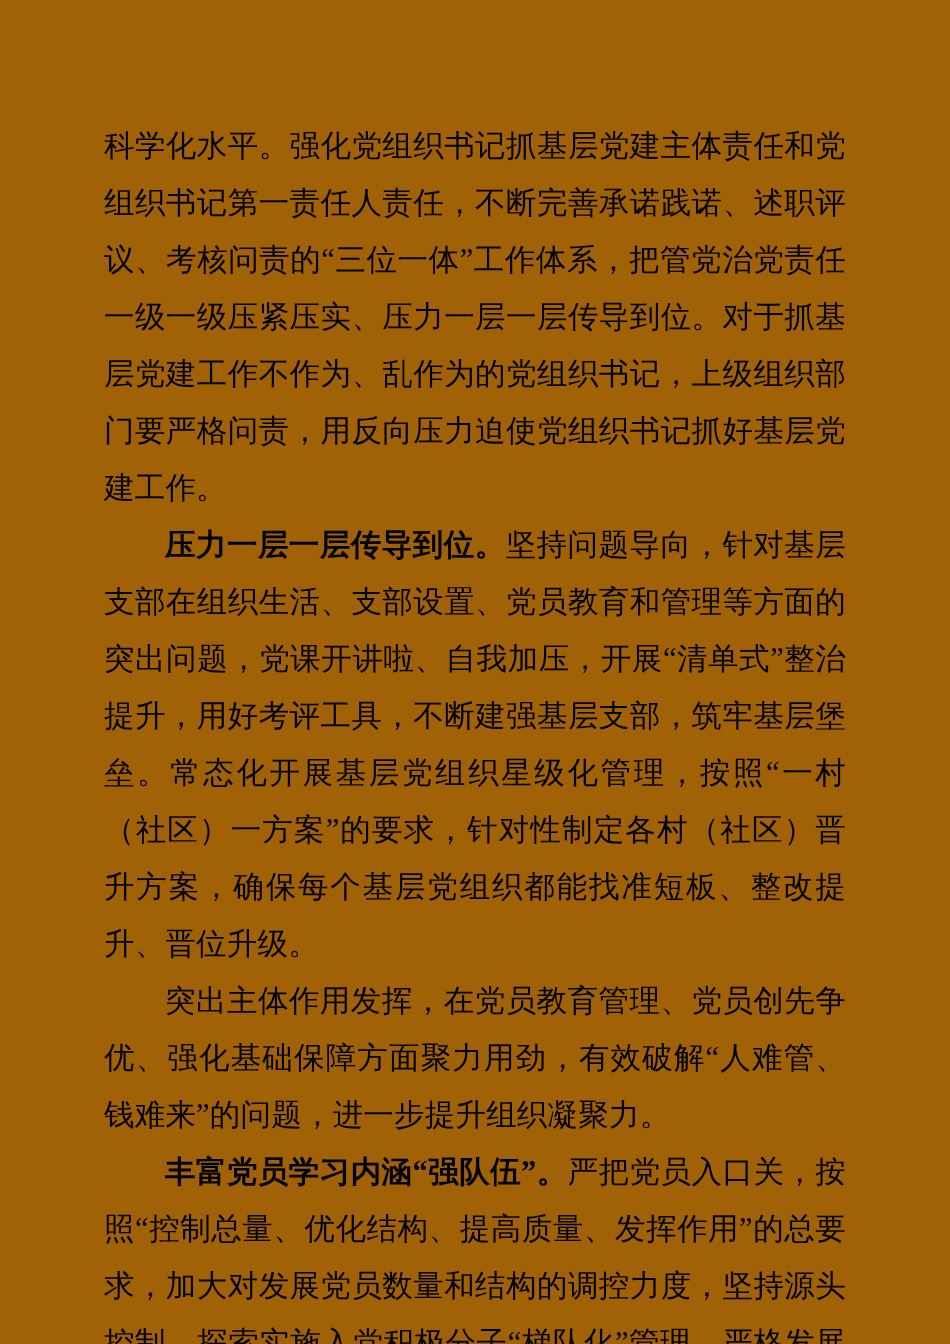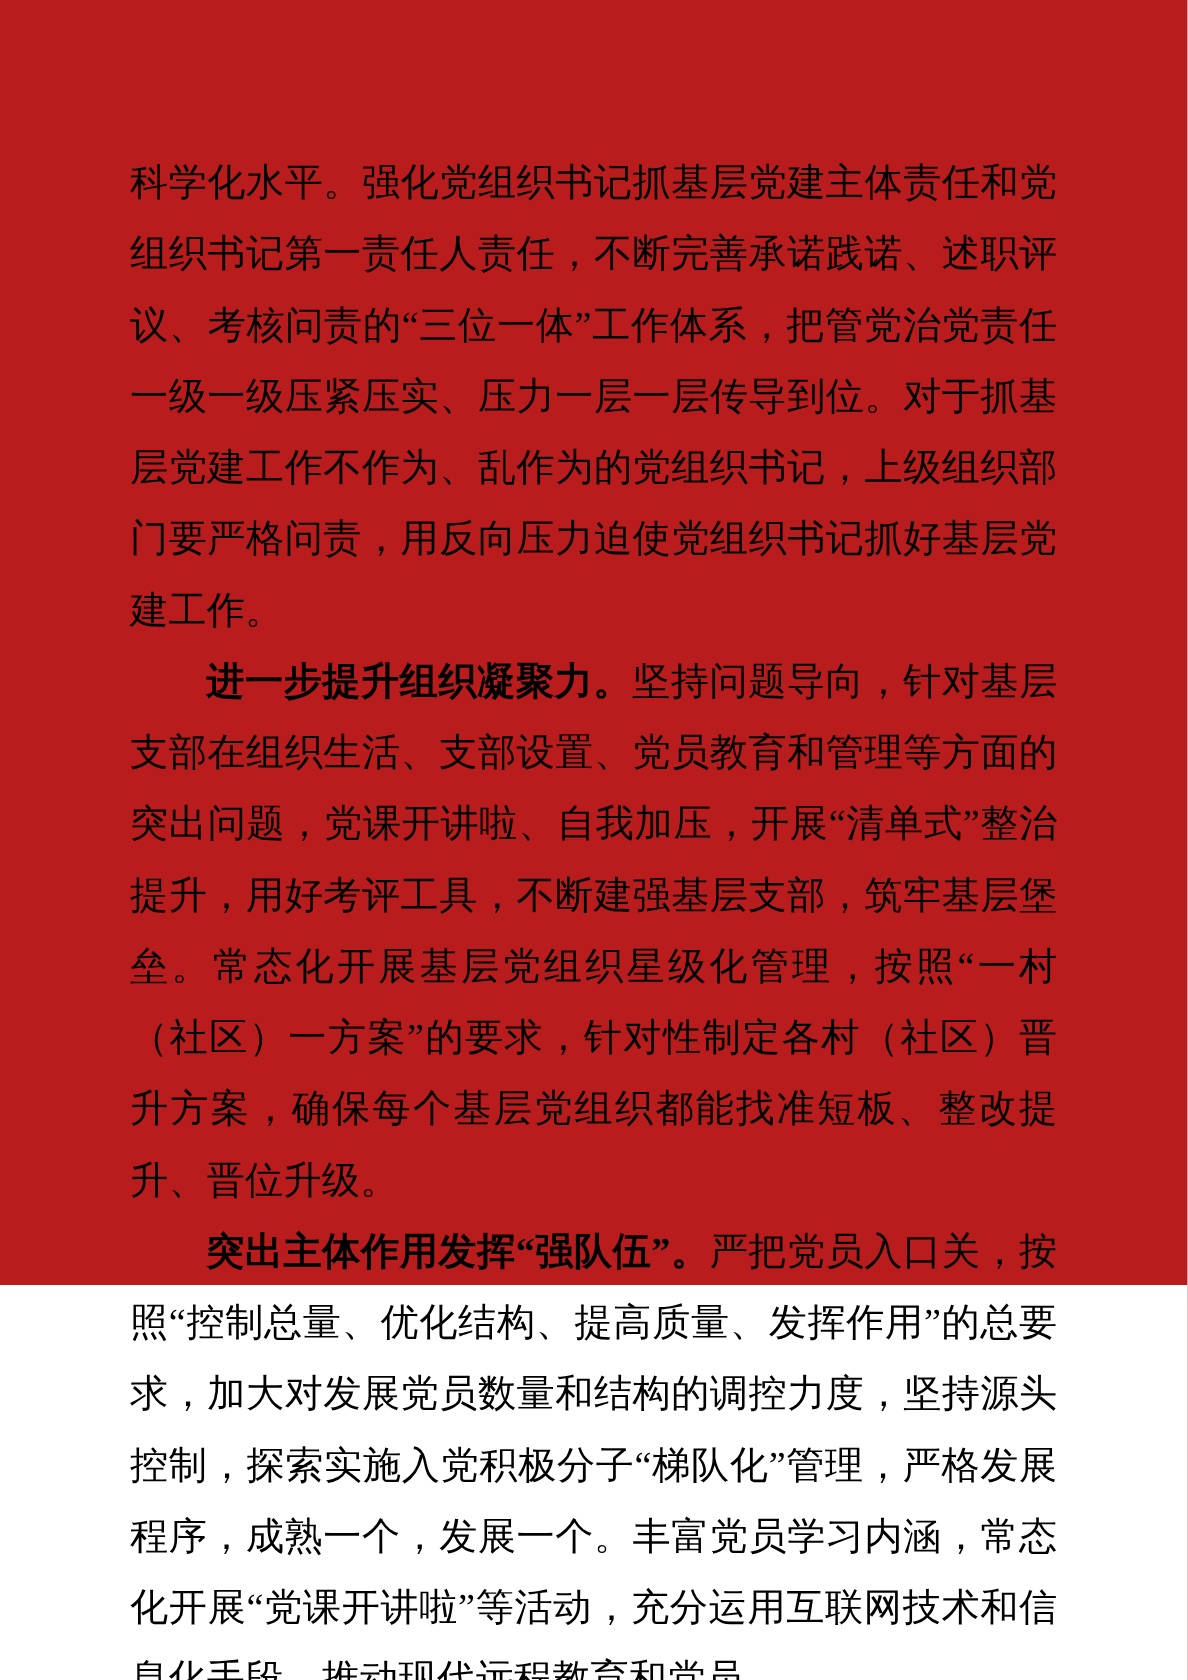--- a/index.html
+++ b/index.html
@@ -10,24 +10,24 @@
   body {
     width: 950px;
     height: 1344px;
     font-family: "Liberation Serif", "DejaVu Serif", serif;
     color: #000000;
     overflow: hidden;
   }
   .page {
     position: relative;
     width: 950px;
-    height: 1028px;
+    height: 1344px;
     box-sizing: border-box;
     padding: 118px 104px 60px 104px;
-    background: #b91c1c;
+    background: #a16207;
   }
   .doc-body {
     font-size: 30.5px;
     line-height: 57px;
     text-align: justify;
     text-justify: inter-ideograph;
     letter-spacing: 0.2px;
   }
   p.para {
     margin: 0;
@@ -47,20 +47,21 @@
   }
 </style>
 </head>
 <body>
 
 <div class="page">
   <div class="doc-body">
 
     <p class="para">科学化水平。强化党组织书记抓基层党建主体责任和党组织书记第一责任人责任，不断完善承诺践诺、述职评议、考核问责的“三位一体”工作体系，把管党治党责任一级一级压紧压实、压力一层一层传导到位。对于抓基层党建工作不作为、乱作为的党组织书记，上级组织部门要严格问责，用反向压力迫使党组织书记抓好基层党建工作。</p>
 
-    <p class="indent"><span class="bold-lead">进一步提升组织凝聚力。</span><span>坚持问题导向，针对基层支部在组织生活、支部设置、党员教育和管理等方面的突出问题，党课开讲啦、自我加压，开展“清单式”整治提升，用好考评工具，不断建强基层支部，筑牢基层堡垒。常态化开展基层党组织星级化管理，按照“一村（社区）一方案”的要求，针对性制定各村（社区）晋升方案，确保每个基层党组织都能找准短板、整改提升、晋位升级。</span></p>
+    <p class="indent"><span class="bold-lead">压力一层一层传导到位。</span><span>坚持问题导向，针对基层支部在组织生活、支部设置、党员教育和管理等方面的突出问题，党课开讲啦、自我加压，开展“清单式”整治提升，用好考评工具，不断建强基层支部，筑牢基层堡垒。常态化开展基层党组织星级化管理，按照“一村（社区）一方案”的要求，针对性制定各村（社区）晋升方案，确保每个基层党组织都能找准短板、整改提升、晋位升级。</span></p>
 
 
+    <p class="indent">突出主体作用发挥，在党员教育管理、党员创先争优、强化基础保障方面聚力用劲，有效破解“人难管、钱难来”的问题，进一步提升组织凝聚力。</p>
 
-    <p class="indent"><span class="bold-lead">突出主体作用发挥“强队伍”。</span><span>严把党员入口关，按照“控制总量、优化结构、提高质量、发挥作用”的总要求，加大对发展党员数量和结构的调控力度，坚持源头控制，探索实施入党积极分子“梯队化”管理，严格发展程序，成熟一个，发展一个。丰富党员学习内涵，常态化开展“党课开讲啦”等活动，充分运用互联网技术和信息化手段，推动现代远程教育和党员</span></p>
+    <p class="indent"><span class="bold-lead">丰富党员学习内涵“强队伍”。</span><span>严把党员入口关，按照“控制总量、优化结构、提高质量、发挥作用”的总要求，加大对发展党员数量和结构的调控力度，坚持源头控制，探索实施入党积极分子“梯队化”管理，严格发展程序，成熟一个，发展一个。丰富党员学习内涵，常态化开展“党课开讲啦”等活动，充分运用互联网技术和信息化手段，推动现代远程教育和党员</span></p>
 
   </div>
 </div>
 
 </body></html>

